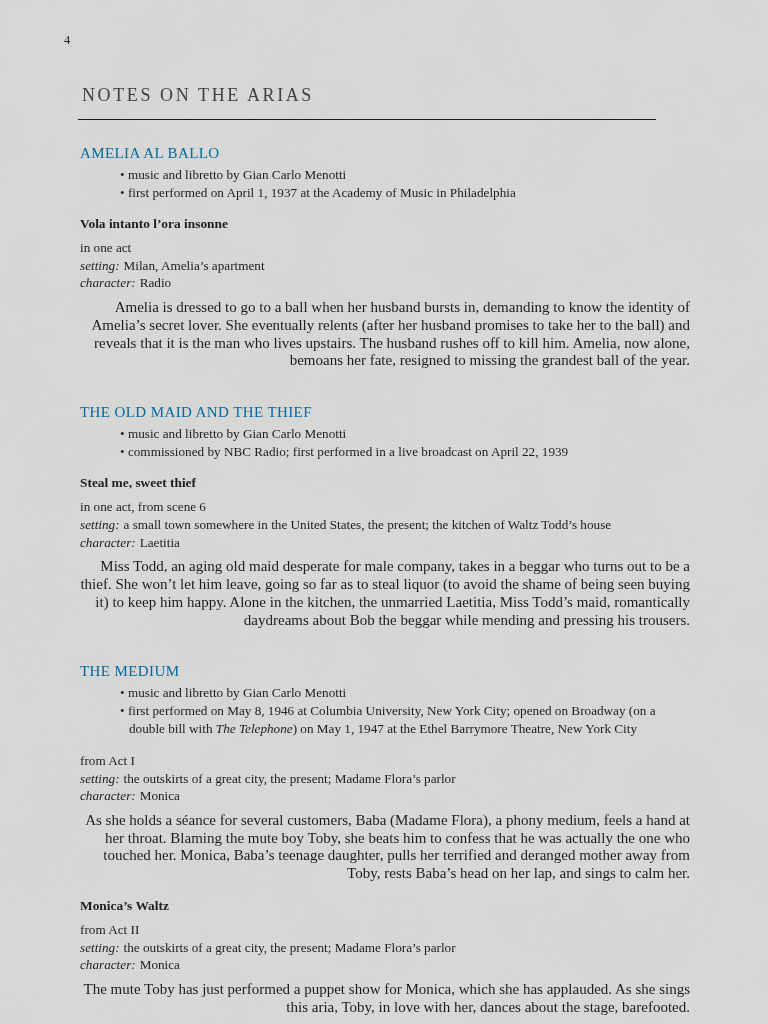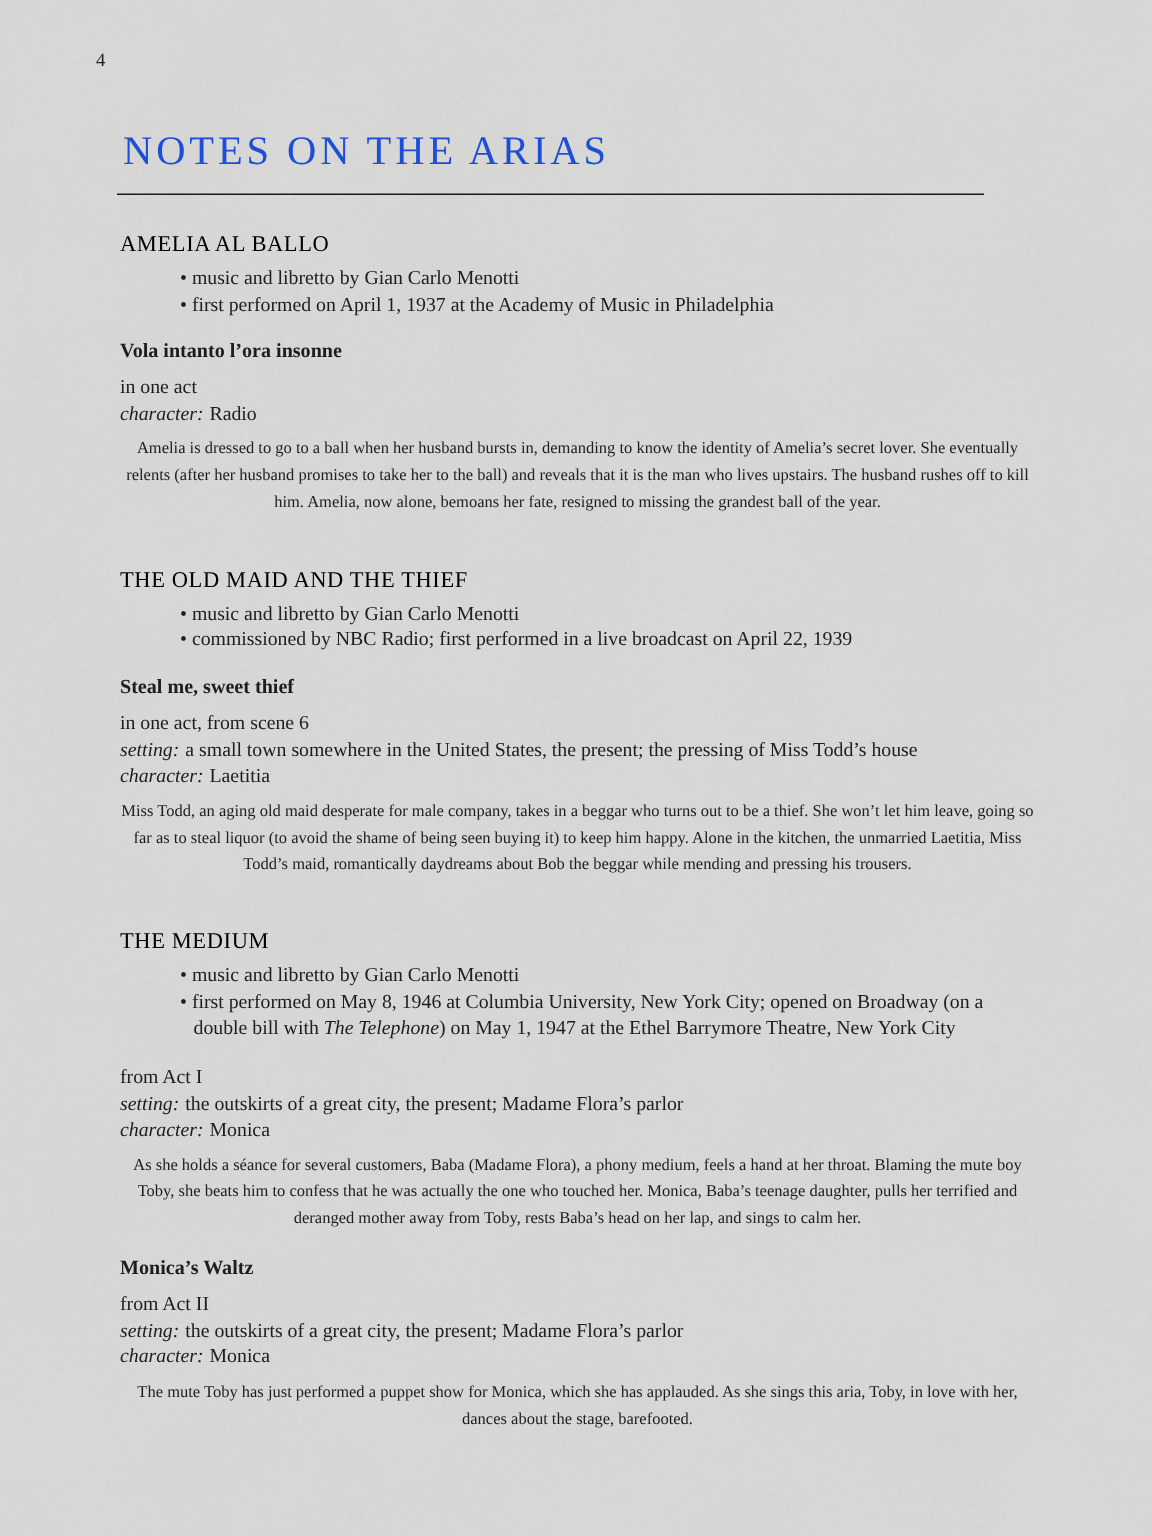--- a/index.html
+++ b/index.html
@@ -10,46 +10,46 @@
     font-family: "Liberation Serif", serif;
     color: #1d1d1d;
     overflow: hidden;
   }
   .paper-texture { position: absolute; inset: 0; z-index: 0; }
   .content { position: relative; z-index: 1; padding: 33px 78px 0 80px; }
 
   .page-number { font-size: 12.5px; margin: 0 0 0 -16px; color: #222; }
 
   .page-title {
-    font-size: 27px; font-weight: 400;
+    font-size: 18px; font-weight: 400;
     letter-spacing: 2.6px;
     margin: 37px 0 0 2px;
-    color: #1d4ed8;
+    color: #404040;
   }
   .title-rule {
     width: 578px; border: 0;
     border-top: 1.8px solid #1b1b1b;
     margin: 13px 0 0 -2px;
   }
 
   .section { margin-top: 34px; }
   .section.first { margin-top: 25px; }
 
-  .opera-title { font-size: 15px; letter-spacing: 0.4px; margin: 0 0 4px; color: #000000; }
+  .opera-title { font-size: 15px; letter-spacing: 0.4px; margin: 0 0 4px; color: #0369a1; }
 
   .bullet { font-size: 13.2px; line-height: 17.6px; padding-left: 9px; text-indent: -9px; max-width: 612px; margin-left: 40px; }
 
   .aria-title { font-size: 13.4px; font-weight: 700; margin: 11px 0 7px; }
   .aria-block { margin-top: 15px; }
 
   .meta { font-size: 13.2px; line-height: 17.6px; }
   .lbl { font-style: italic; margin-right: 4px; }
   .it { font-style: italic; }
 
-  .synopsis { font-size: 11px; line-height: 17.8px; margin: 7px 0 0; max-width: 612px; text-align: center; }
+  .synopsis { font-size: 15px; line-height: 17.8px; margin: 7px 0 0; max-width: 612px; text-align: right; }
 </style>
 </head>
 <body>
 
 <svg class="paper-texture" width="768" height="1024" xmlns="http://www.w3.org/2000/svg">
   <defs>
     <filter id="grain">
         <feTurbulence type="fractalNoise" baseFrequency="0.9" numOctaves="2" stitchTiles="stitch"></feTurbulence>
         <feColorMatrix type="matrix" values="0 0 0 0 0.1  0 0 0 0 0.1  0 0 0 0 0.1  0 0 0 0.5 0"></feColorMatrix>
       </filter>
@@ -71,34 +71,35 @@
   <hr class="title-rule">
 
   <section class="section first">
     <div class="opera-title">AMELIA AL BALLO</div>
     <div class="bullet"><span>• </span><span>music and libretto by Gian Carlo Menotti</span></div>
     <div class="bullet"><span>• </span><span>first performed on April 1, 1937 at the Academy of Music in Philadelphia</span></div>
 
     <div class="aria-block">
       <div class="aria-title">Vola intanto l’ora insonne</div>
       <div class="meta">in one act</div>
+      <div class="meta"><span class="lbl">setting:</span><span>Milan, Amelia’s apartment</span></div>
       <div class="meta"><span class="lbl">character:</span><span>Radio</span></div>
       <p class="synopsis">Amelia is dressed to go to a ball when her husband bursts in, demanding to know the identity of Amelia’s secret lover. She eventually relents (after her husband promises to take her to the ball) and reveals that it is the man who lives upstairs. The husband rushes off to kill him. Amelia, now alone, bemoans her fate, resigned to missing the grandest ball of the year.</p>
     </div>
   </section>
 
   <section class="section">
     <div class="opera-title">THE OLD MAID AND THE THIEF</div>
     <div class="bullet"><span>• </span><span>music and libretto by Gian Carlo Menotti</span></div>
     <div class="bullet"><span>• </span><span>commissioned by NBC Radio; first performed in a live broadcast on April 22, 1939</span></div>
 
     <div class="aria-block">
       <div class="aria-title">Steal me, sweet thief</div>
       <div class="meta">in one act, from scene 6</div>
-      <div class="meta"><span class="lbl">setting:</span><span>a small town somewhere in the United States, the present; the pressing of Miss Todd’s house</span></div>
+      <div class="meta"><span class="lbl">setting:</span><span>a small town somewhere in the United States, the present; the kitchen of Waltz Todd’s house</span></div>
       <div class="meta"><span class="lbl">character:</span><span>Laetitia</span></div>
       <p class="synopsis">Miss Todd, an aging old maid desperate for male company, takes in a beggar who turns out to be a thief. She won’t let him leave, going so far as to steal liquor (to avoid the shame of being seen buying it) to keep him happy. Alone in the kitchen, the unmarried Laetitia, Miss Todd’s maid, romantically daydreams about Bob the beggar while mending and pressing his trousers.</p>
     </div>
   </section>
 
   <section class="section">
     <div class="opera-title">THE MEDIUM</div>
     <div class="bullet"><span>• </span><span>music and libretto by Gian Carlo Menotti</span></div>
     <div class="bullet"><span>• </span><span>first performed on May 8, 1946 at Columbia University, New York City; opened on Broadway (on a double bill with </span><span class="it">The Telephone</span><span>) on May 1, 1947 at the Ethel Barrymore Theatre, New York City</span></div>
 

